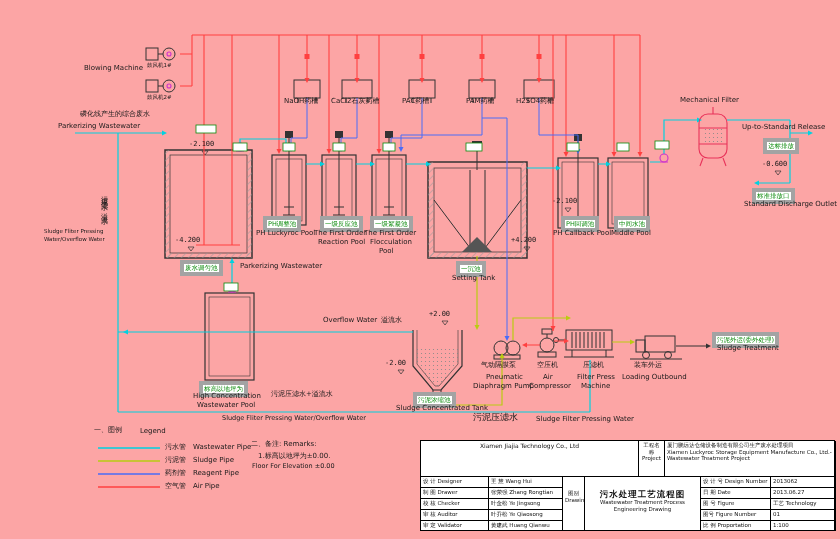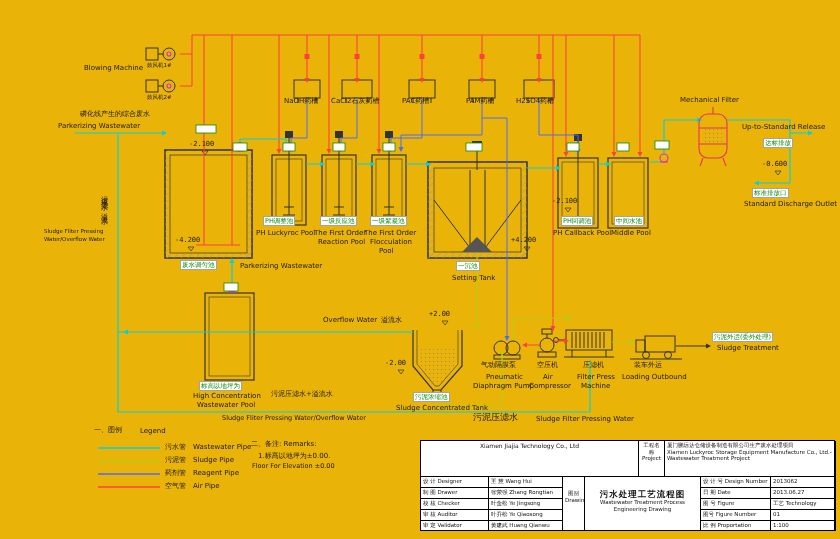--- a/index.html
+++ b/index.html
@@ -1,21 +1,21 @@
 <!DOCTYPE html>
 <html><head>
 <meta charset="utf-8">
 <style>
   html,body{margin:0;padding:0;background:#fff;font-family:"DejaVu Sans","Liberation Sans",sans-serif;}
-  #canvas{position:relative;width:840px;height:539px;background:#eab308;overflow:hidden;}
+  #canvas{position:relative;width:840px;height:539px;background:#fca5a5;overflow:hidden;}
   svg{position:absolute;}
   .lb{position:absolute;font-size:7px;color:#1a1a1a;white-space:nowrap;line-height:1.15;}
   .sm{font-size:5.5px;}
   .elev{position:absolute;font-size:7px;color:#1a1a1a;font-family:"DejaVu Sans Mono","Liberation Mono",monospace;white-space:nowrap;}
-  .tag{position:absolute;font-size:6.5px;color:#0a8a0a;border:1px solid #a3a3a3;background:#fff;padding:0 1px;white-space:nowrap;line-height:1.25;}
+  .tag{position:absolute;font-size:6.5px;color:#0a8a0a;border:4px solid #a3a3a3;background:#fff;padding:0 1px;white-space:nowrap;line-height:1.25;}
   .vert{writing-mode:vertical-rl;letter-spacing:2px;}
   #tb{position:absolute;left:420px;top:440px;width:415px;height:91px;border:1.5px solid #000;box-sizing:border-box;background:#fff;}
   .c{position:absolute;border-right:1px solid #000;border-bottom:1px solid #000;box-sizing:border-box;overflow:hidden;font-size:5.5px;line-height:1.2;padding:1px 2px;color:#111;}
   .tb-co-cn{font-size:11px;font-weight:bold;letter-spacing:2px;text-align:center;margin-top:2px;}
   .tb-co-en{font-size:6px;text-align:center;}
   .tb-title-cn{font-size:8.5px;font-weight:bold;letter-spacing:1px;margin-top:11px;}
   .ctr{text-align:center;}
 </style>
 </head>
 <body>

